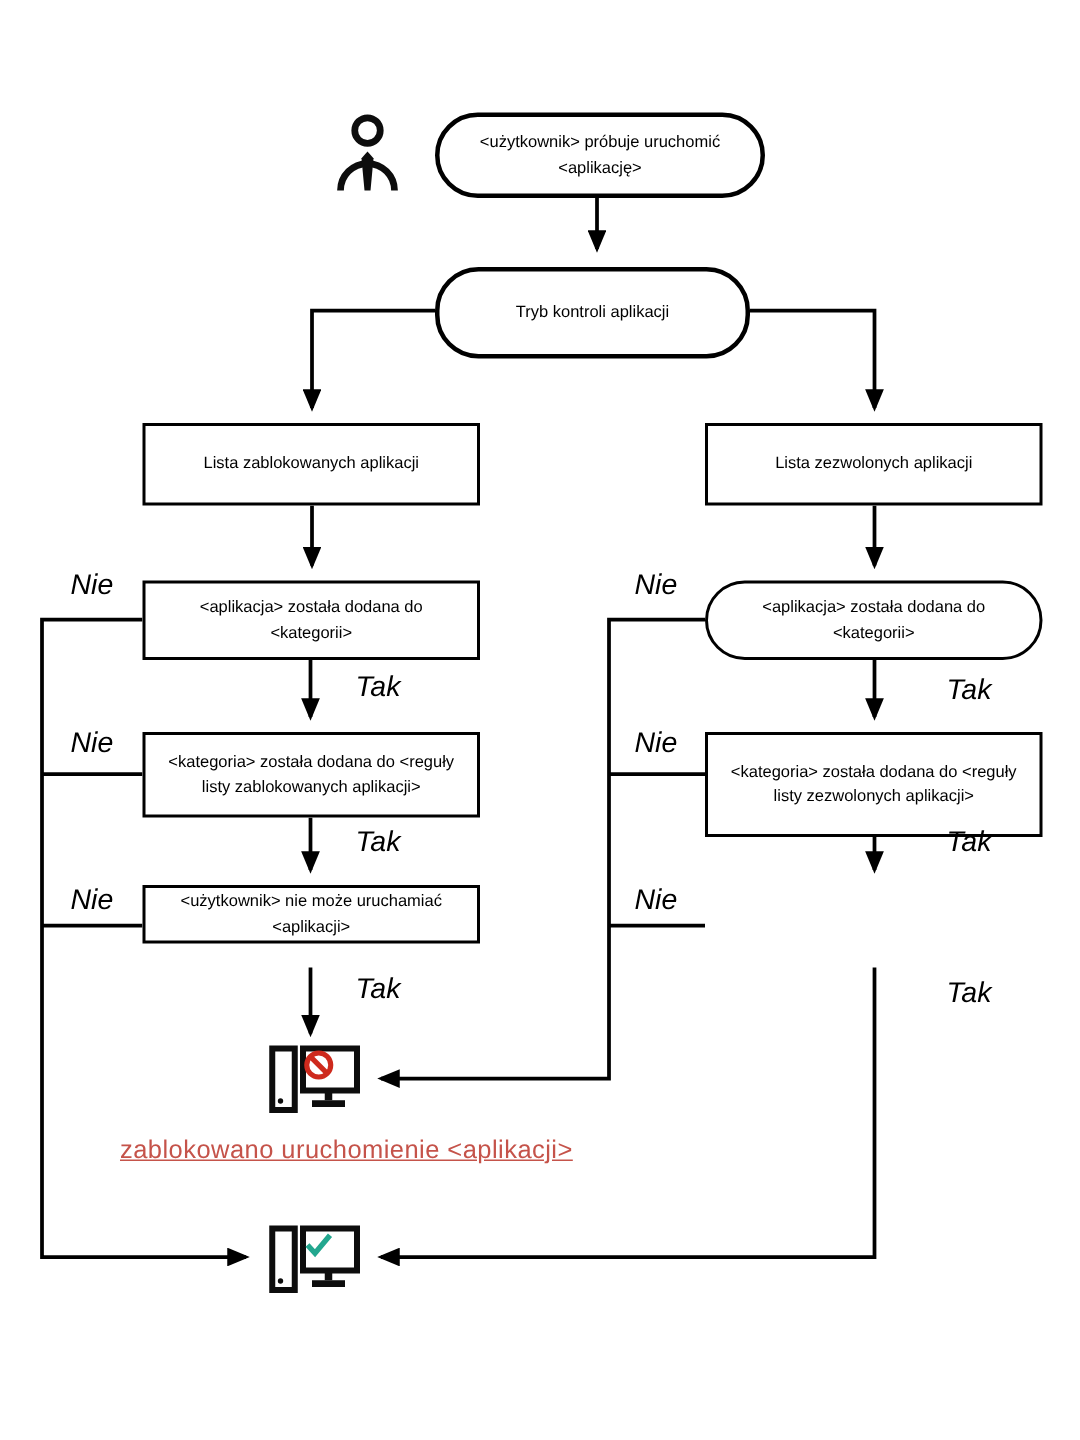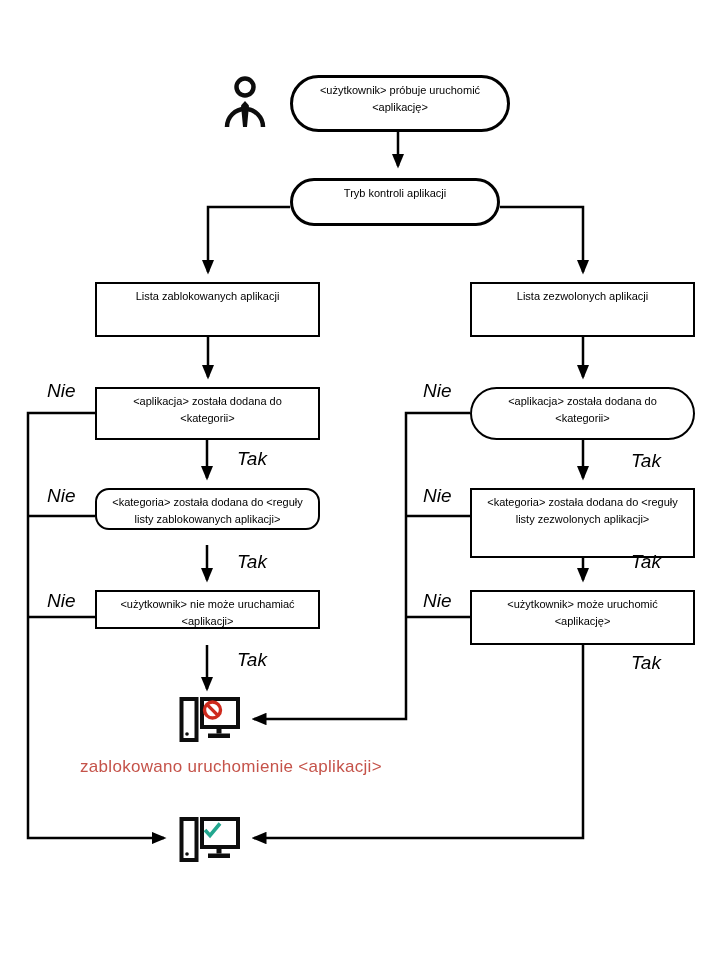--- a/index.html
+++ b/index.html
@@ -4,30 +4,30 @@
 <style>
   html,body { margin:0; padding:0; background:#ffffff; }
   .page {
     position:relative; width:720px; height:960px; overflow:hidden;
     font-family:"Liberation Sans", sans-serif; color:#000;
     background:#ffffff;
   }
   .wires { position:absolute; left:0; top:0; width:720px; height:960px; }
   .node {
     position:absolute; box-sizing:border-box; background:#fff;
-    border:2px solid #000; display:flex; justify-content:center;
+    border:2px solid #000; display:flex; align-items:center; justify-content:center;
     text-align:center; font-size:11px; line-height:1.5; padding:4px 12px;
   }
   .oval  { border-radius:29px; border-width:3px; }
   .stadium { border-radius:27px; }
   .edge-label {
     position:absolute; font-size:19px; color:#000; white-space:nowrap;font-style:italic;
   }
   .result-text {
-    position:absolute; font-size:17px; white-space:nowrap; letter-spacing:0.3px;
+    position:absolute; font-size:17px; white-space:nowrap; letter-spacing:0.3px;text-decoration:underline;
   }
   .result-blocked { color:var(--blocked-text,#c5534a); }
   .result-running { color:var(--running-text,#0a6e60); }
   .icon { position:absolute; }
 </style>
 </head>
 <body>
 
 <div class="page">
 
@@ -59,55 +59,52 @@
   <svg class="icon" style="left:224px; top:76px;" width="42" height="54" viewBox="0 0 42 54">
     <circle cx="21" cy="11" r="8.5" fill="#fff" stroke="#0d0d0d" stroke-width="4.5"></circle>
     <path d="M3,51 a18,18 0 0 1 36,0" fill="none" stroke="#0d0d0d" stroke-width="4.5"></path>
     <path d="M21,25 l4,4.5 l-2,21.5 h-4 l-2,-21.5 z" fill="#0d0d0d"></path>
   </svg>
 
   <div class="node oval" style="left:290px; top:75px; width:220px; height:57px;">
     <span>&lt;użytkownik&gt; próbuje uruchomić &lt;aplikację&gt;</span>
   </div>
 
-  <div class="node oval" style="left:290px; top:178px; width:210px; height:48px;">
+  <div class="node oval" style="left:290px; top:178px; width:210px; height:61px;">
     <span>Tryb kontroli aplikacji</span>
   </div>
 
   <div class="node" style="left:95px; top:282px; width:225px; height:55px;">
     <span>Lista zablokowanych aplikacji</span>
   </div>
 
   <div class="node" style="left:470px; top:282px; width:225px; height:55px;">
     <span>Lista zezwolonych aplikacji</span>
   </div>
 
   <div class="node" style="left:95px; top:387px; width:225px; height:53px;">
     <span>&lt;aplikacja&gt; została dodana do &lt;kategorii&gt;</span>
   </div>
 
   <div class="node stadium" style="left:470px; top:387px; width:225px; height:53px;">
     <span>&lt;aplikacja&gt; została dodana do &lt;kategorii&gt;</span>
   </div>
 
-  <div class="node" style="left:95px; top:488px; width:225px; height:42px;border-radius:14px;">
+  <div class="node" style="left:95px; top:488px; width:225px; height:57px;">
     <span>&lt;kategoria&gt; została dodana do &lt;reguły listy zablokowanych aplikacji&gt;</span>
   </div>
 
   <div class="node" style="left:470px; top:488px; width:225px; height:70px;">
     <span>&lt;kategoria&gt; została dodana do &lt;reguły listy zezwolonych aplikacji&gt;</span>
   </div>
 
   <div class="node" style="left:95px; top:590px; width:225px; height:39px;">
     <span>&lt;użytkownik&gt; nie może uruchamiać &lt;aplikacji&gt;</span>
   </div>
 
-  <div class="node" style="left:470px; top:590px; width:225px; height:55px;">
-    <span>&lt;użytkownik&gt; może uruchomić &lt;aplikację&gt;</span>
-  </div>
 
   <span class="edge-label" style="left:47px; top:380px;">Nie</span>
   <span class="edge-label" style="left:47px; top:485px;">Nie</span>
   <span class="edge-label" style="left:47px; top:590px;">Nie</span>
 
   <span class="edge-label" style="left:423px; top:380px;">Nie</span>
   <span class="edge-label" style="left:423px; top:485px;">Nie</span>
   <span class="edge-label" style="left:423px; top:590px;">Nie</span>
 
   <span class="edge-label" style="left:237px; top:448px;">Tak</span>

